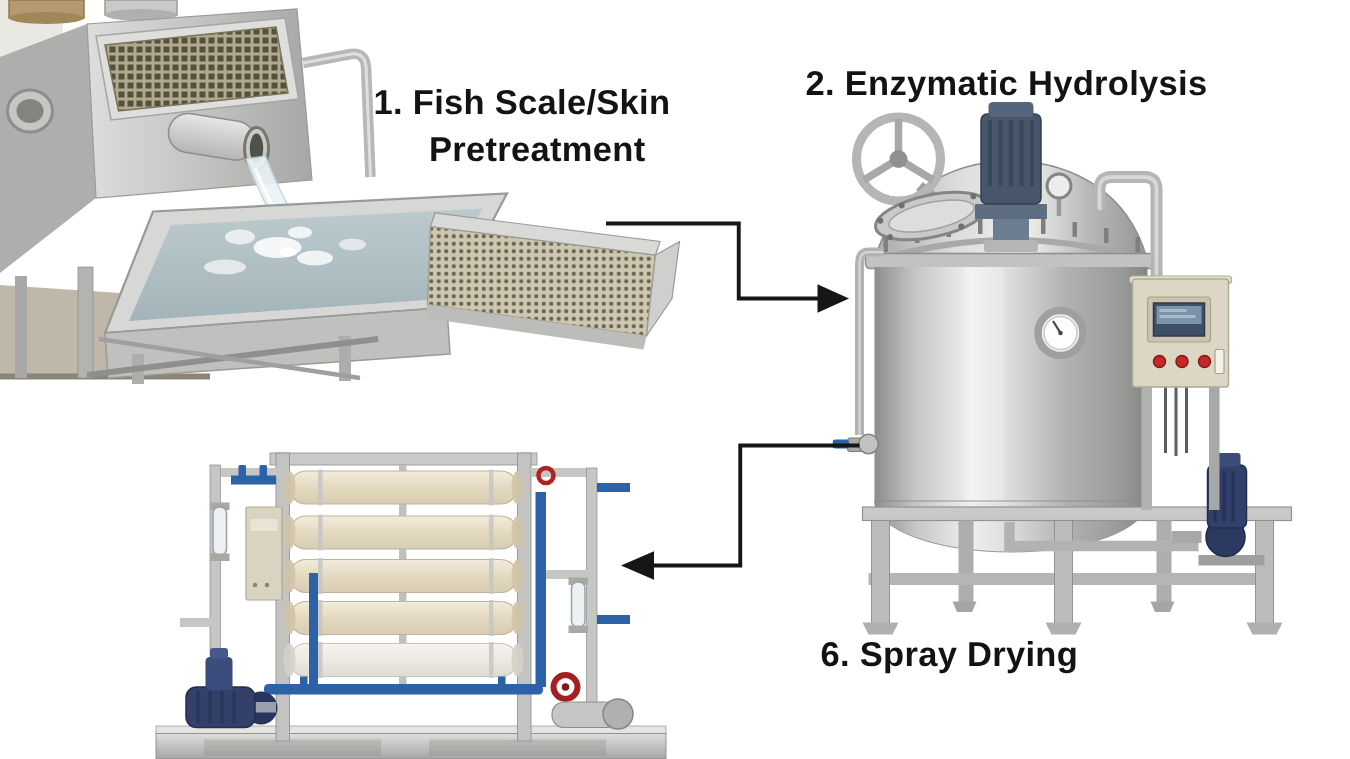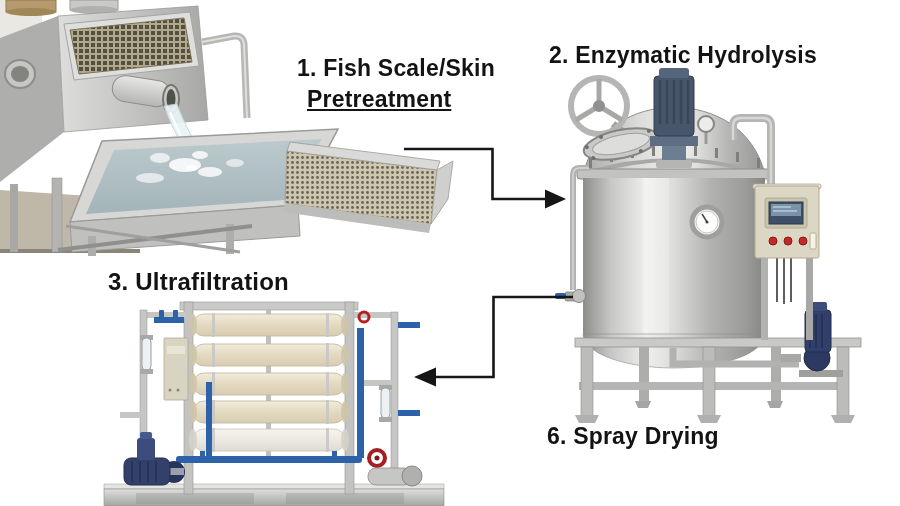--- a/index.html
+++ b/index.html
@@ -10,23 +10,23 @@
   }
   .photo{position:absolute;}
   .step-label{
     position:absolute;
     font-family:"Liberation Sans", sans-serif;
     font-weight:700;
     font-size:23px;line-height:31px;
     color:var(--label-text,#131313);
     letter-spacing:.2px;white-space:nowrap;
   }
-  #label-step1{left:249px;top:53px;padding-left:48px;}
-  #label-step1 .line2{margin-left:10px;text-decoration:underline;}
-  #label-step2{left:549px;top:40px;}
+  #label-step1{left:249px;top:53px;}
+  #label-step1 .line2{margin-left:37px;}
+  #label-step2{left:537px;top:40px;}
   #label-step3{left:108px;top:266px;font-size:24px;}
   #label-step4{left:547px;top:421px;}
   .arrows{position:absolute;left:0;top:0;}
   .arrow-line{fill:none;stroke:var(--arrow,#161616);stroke-width:2.6;}
   .arrow-head{fill:var(--arrow,#161616);stroke:none;}
 </style>
 </head>
 <body>
 
 <div class="canvas">
@@ -413,20 +413,17 @@
     </g>
   </svg>
 
   <div class="step-label" id="label-step1">
     <div class="line1">1. Fish Scale/Skin</div>
     <div class="line2">Pretreatment</div>
   </div>
   <div class="step-label" id="label-step2">
     <div>2. Enzymatic Hydrolysis</div>
   </div>
-  <div class="step-label" id="label-step3">
-    <div>3. Ultrafiltration</div>
-  </div>
   <div class="step-label" id="label-step4">
     <div>6. Spray Drying</div>
   </div>
 
 </div>
 
 </body></html>

